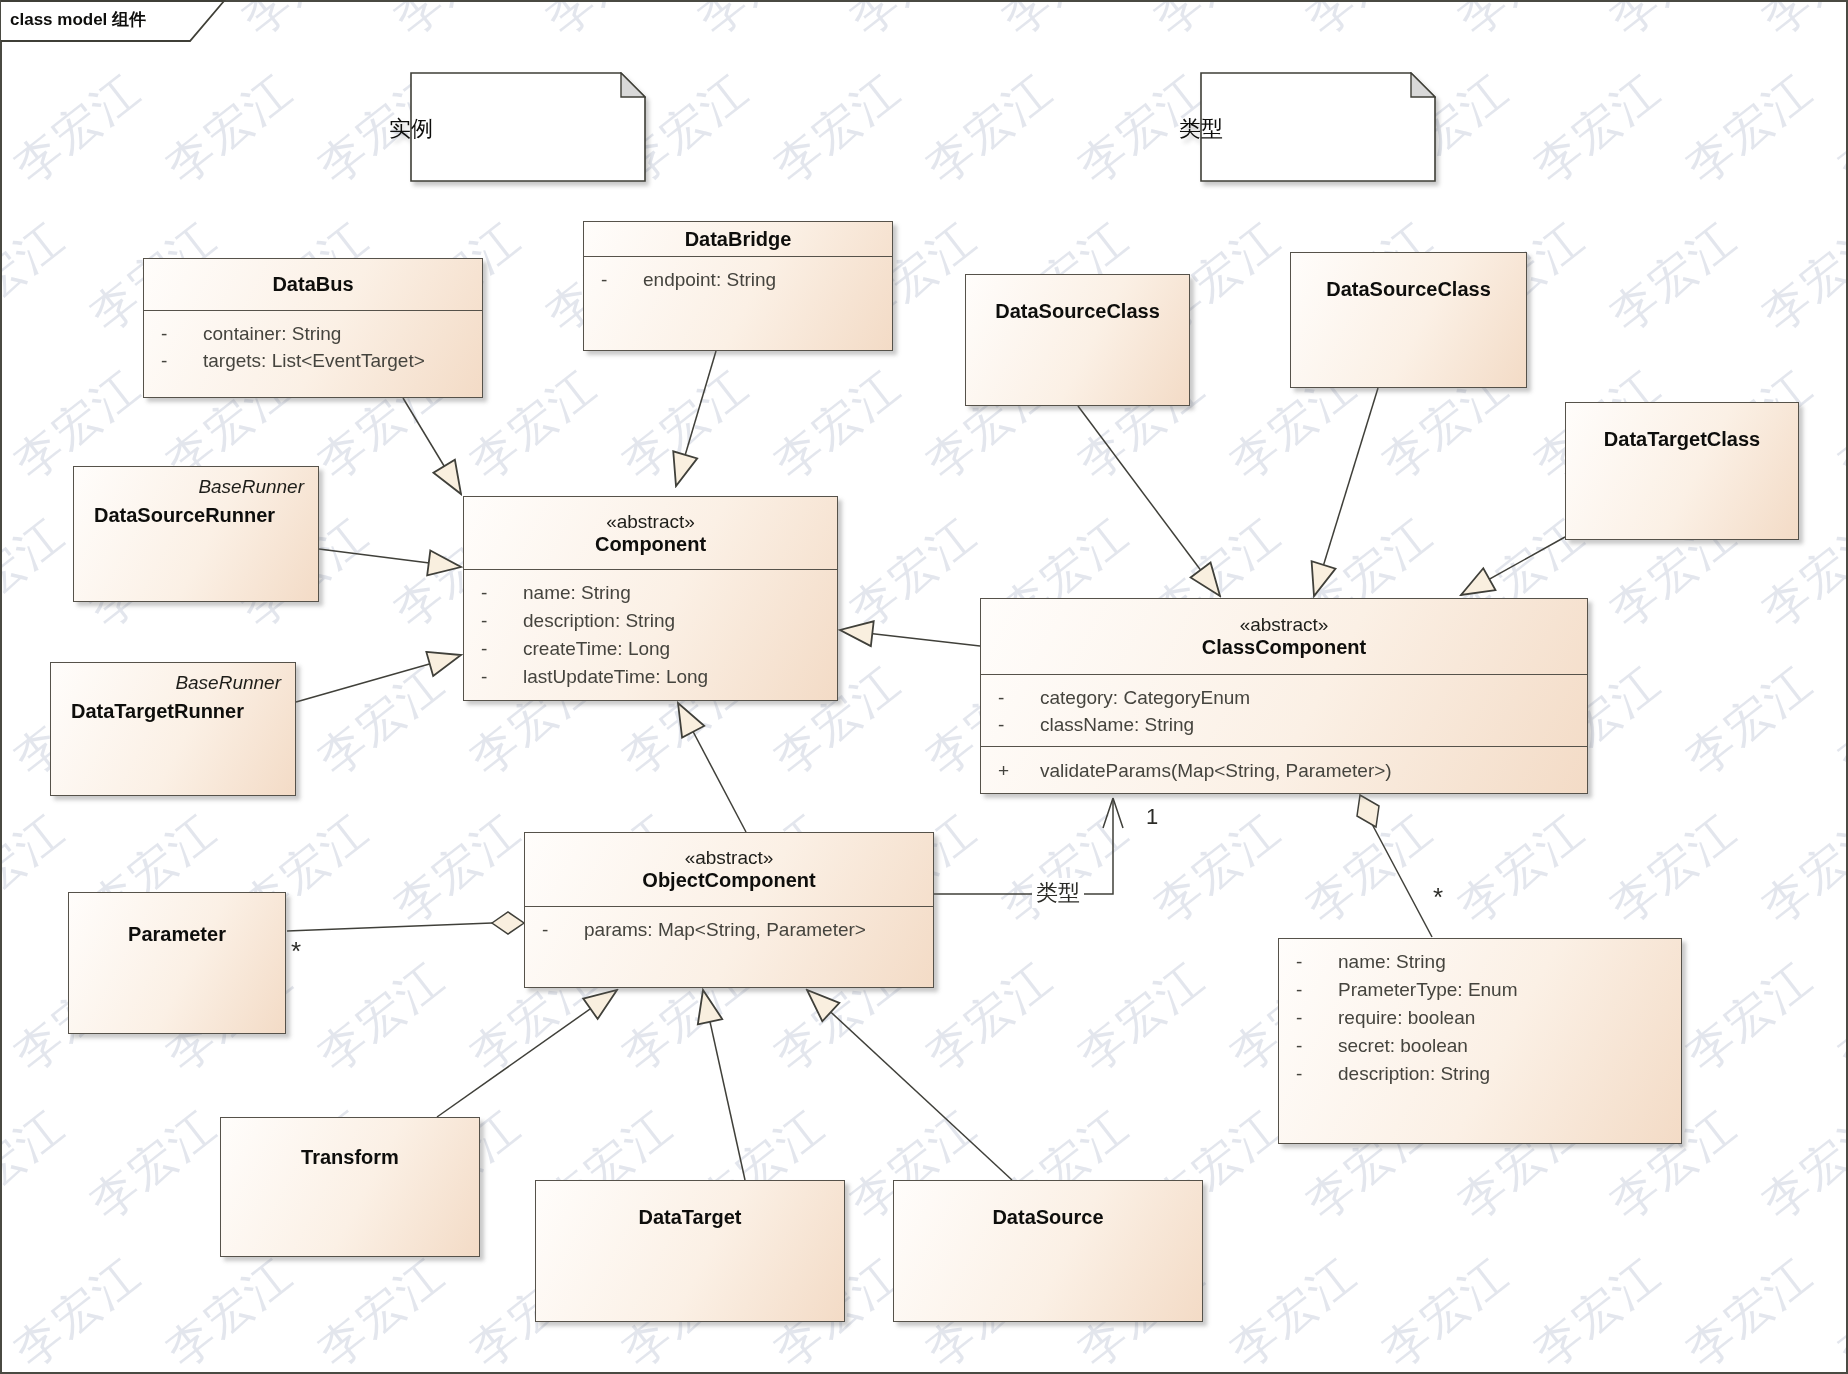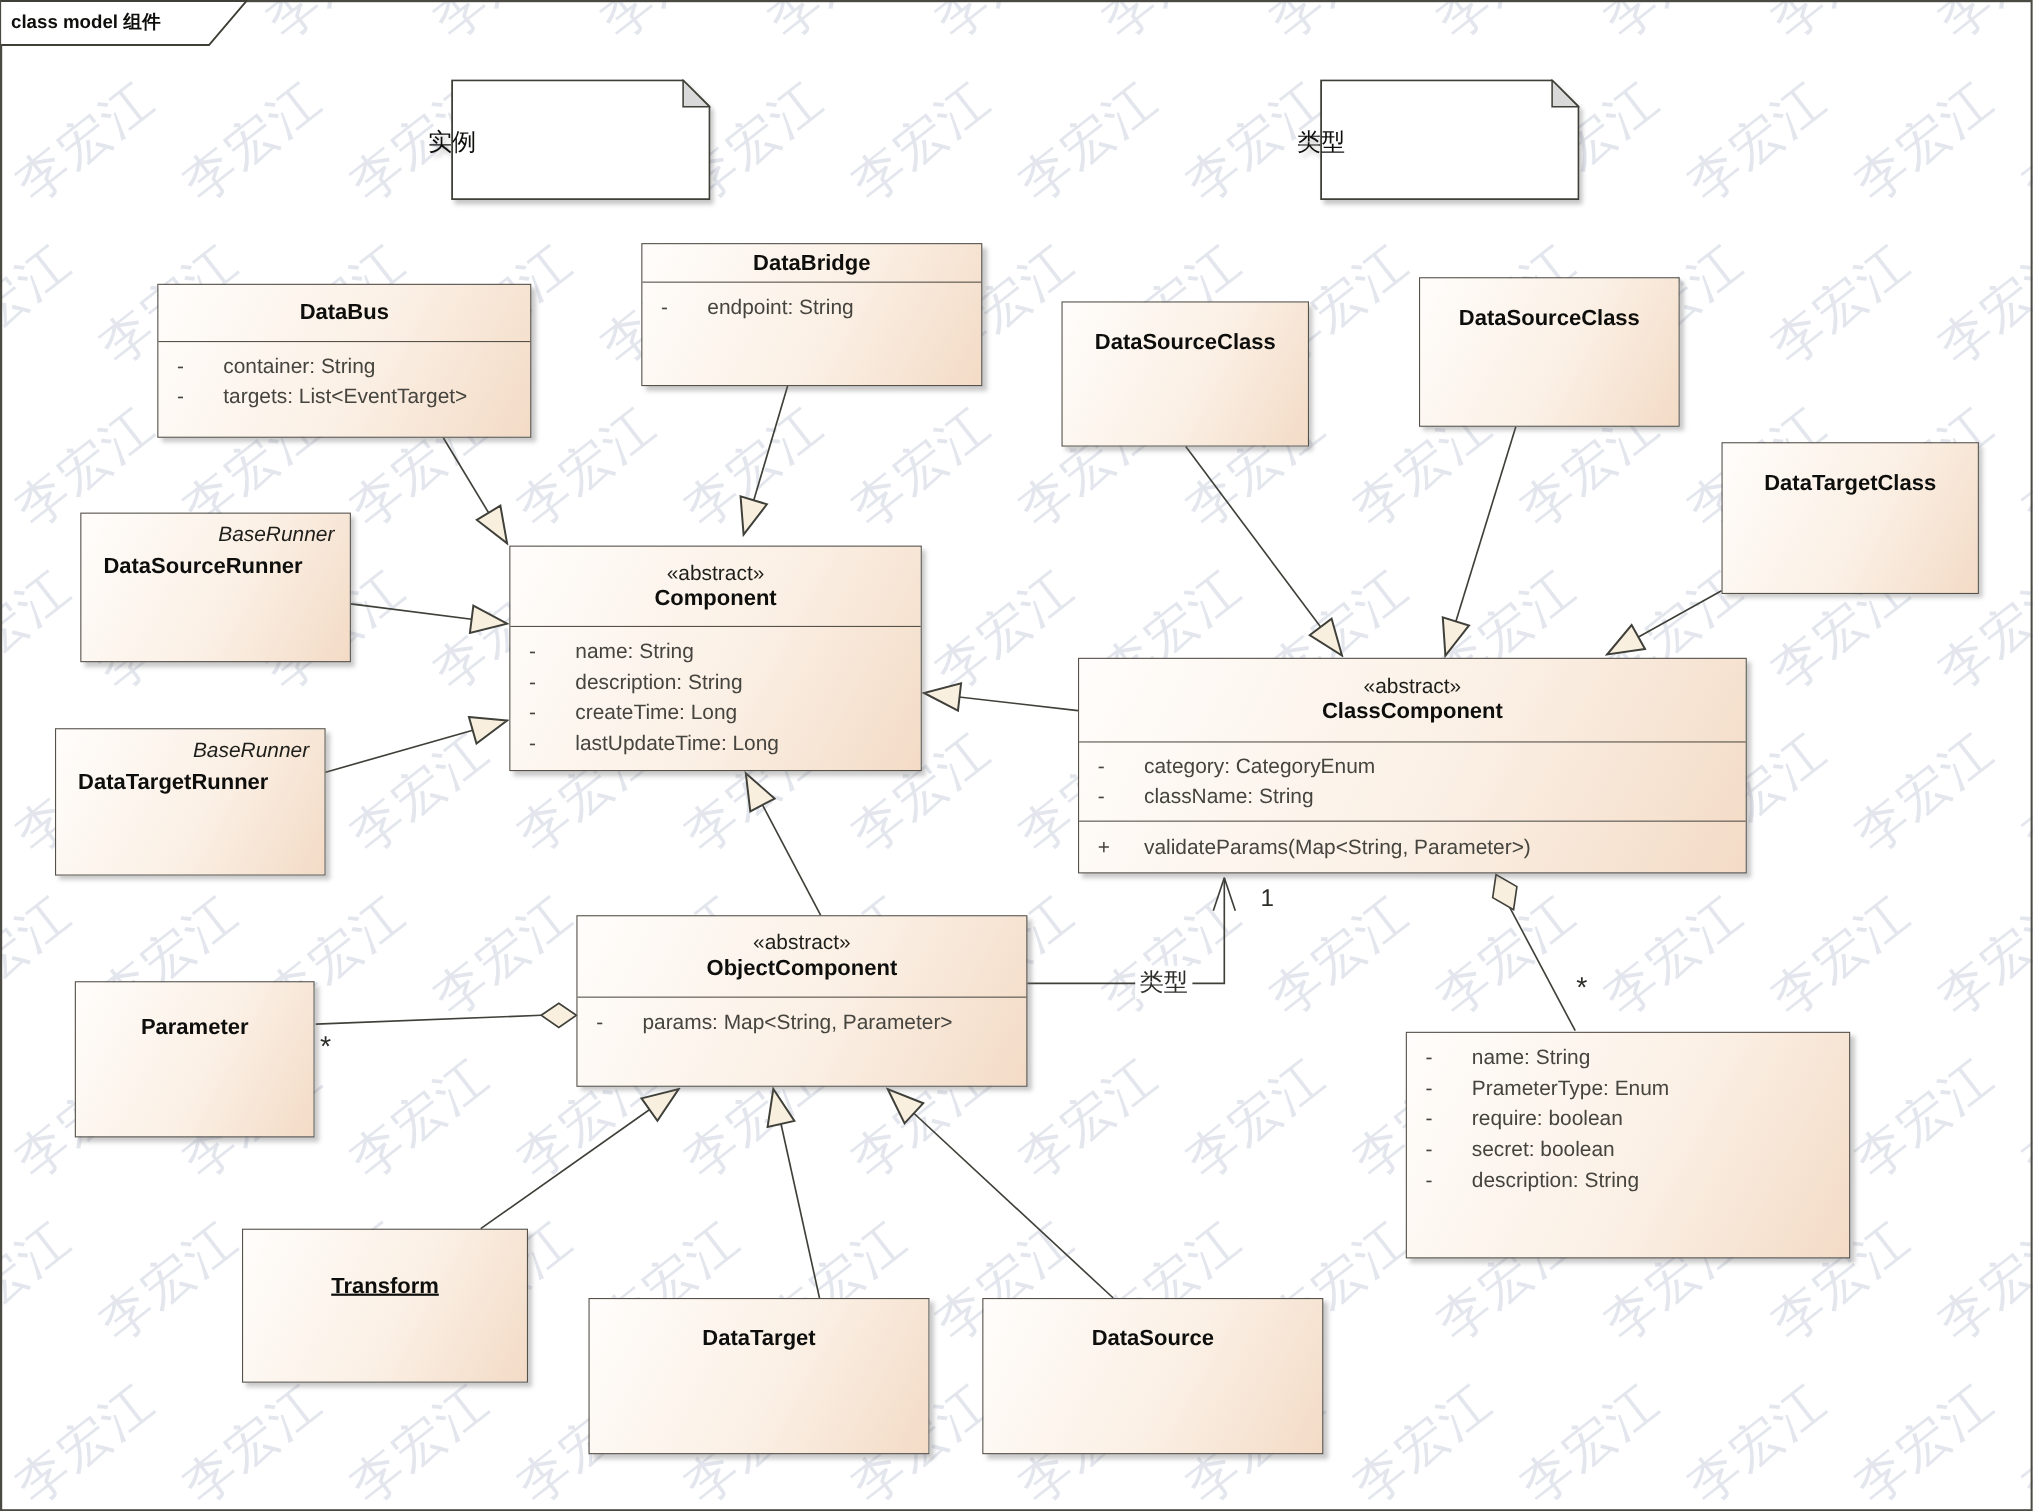--- a/index.html
+++ b/index.html
@@ -43,21 +43,21 @@
   #c-dtrunner{left:50px;top:662px;width:246px;height:134px;}
   #c-component{left:463px;top:496px;width:375px;height:205px;}     #c-component .hd{height:73px;}
   #c-component .row{line-height:28px;}
   #c-classcomponent{left:980px;top:598px;width:608px;height:196px;}#c-classcomponent .hd{height:76px;}
   #c-classcomponent .attrs{height:62px;border-bottom:1.5px solid #56524a;}
   #c-classcomponent .ops{padding-top:10px;}
   #c-parameter{left:68px;top:892px;width:218px;height:142px;}      #c-parameter .simple-title{padding-top:30px;}
   #c-objectcomponent{left:524px;top:832px;width:410px;height:156px;} #c-objectcomponent .hd{height:74px;}
   #c-parametermetadata{left:1278px;top:938px;width:404px;height:206px;} #c-parametermetadata .hd{height:50px;}
   #c-parametermetadata .row{line-height:28px;}
-  #c-transform{left:220px;top:1117px;width:260px;height:140px;}    #c-transform .simple-title{padding-top:40px;text-decoration:underline;}
+  #c-transform{left:220px;top:1117px;width:260px;height:140px;}    #c-transform .simple-title{padding-top:28px;}
   #c-datatarget{left:535px;top:1180px;width:310px;height:142px;}
   #c-datasource{left:893px;top:1180px;width:310px;height:142px;}
   
   .note{position:absolute;z-index:3;filter:drop-shadow(3px 4px 2px rgba(0,0,0,0.22));padding-left:45px;}
   .note .note-text{position:absolute;left:24px;top:42px;font-size:22px;color:#0e0e0c;}
   #note-instance{left:365px;top:72px;width:236px;height:110px;}
   #note-type{left:1155px;top:72px;width:236px;height:110px;}
   
   #frame-tab{position:absolute;left:0;top:0;width:232px;height:44px;z-index:7;}
   #frame-tab .tab-text{position:absolute;left:10px;top:8px;font-size:17px;font-weight:bold;color:#0e0e0c;}

